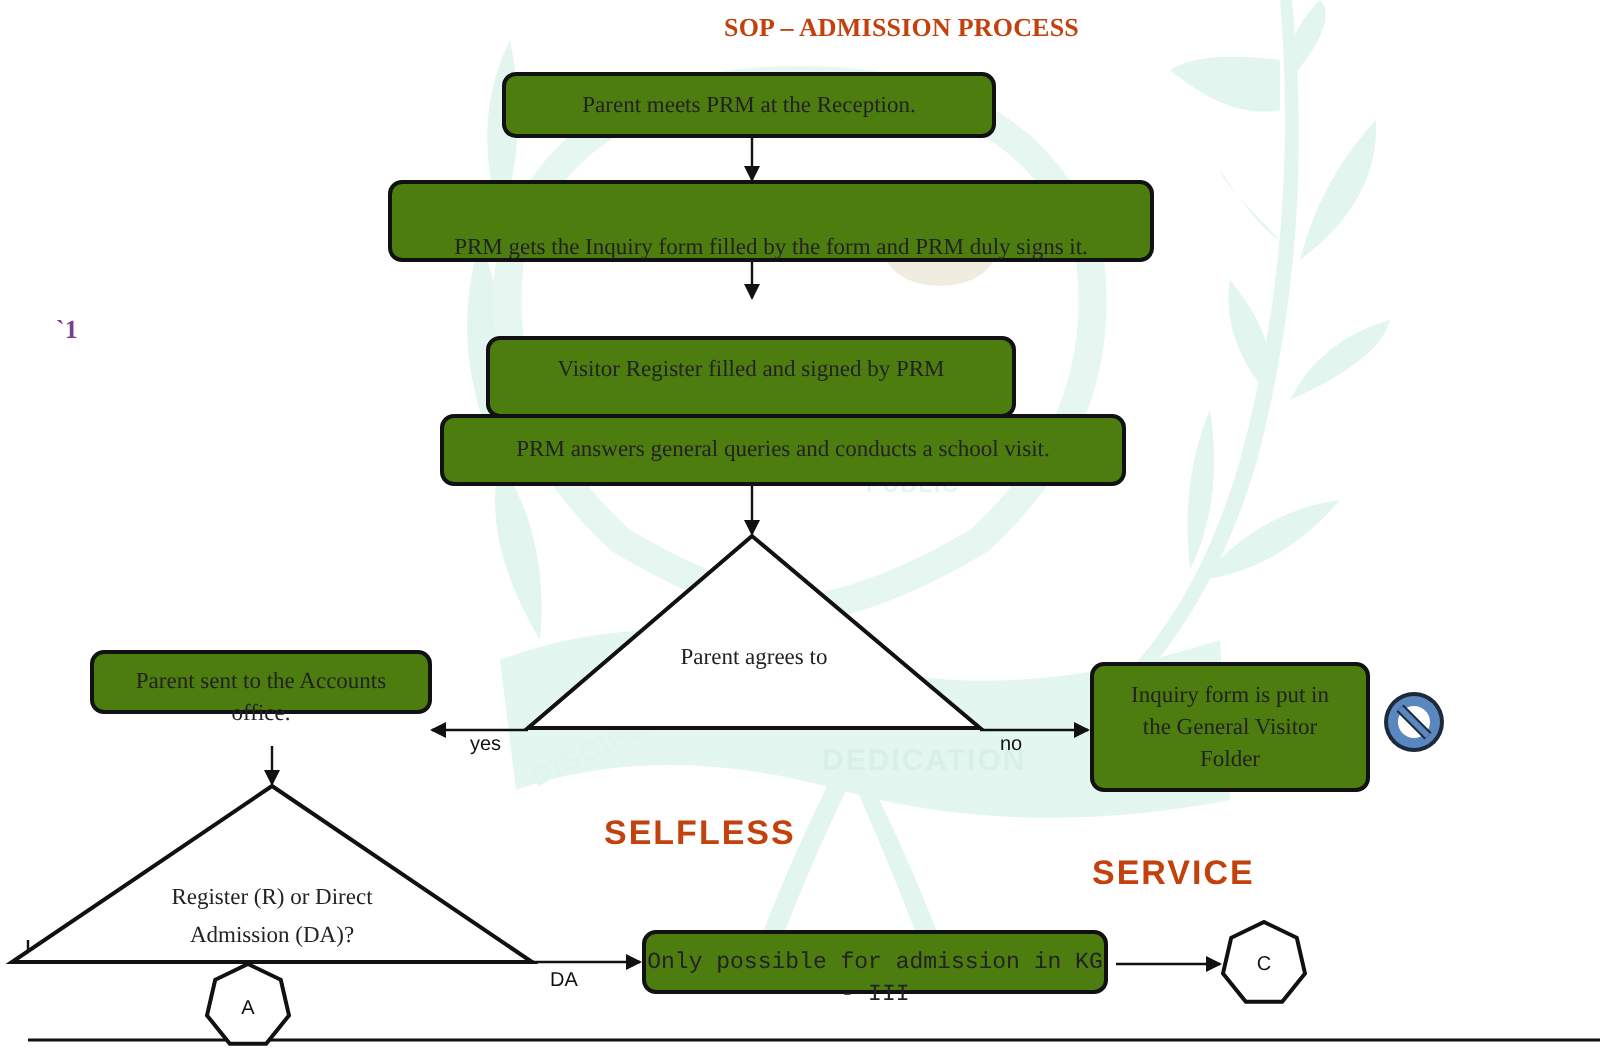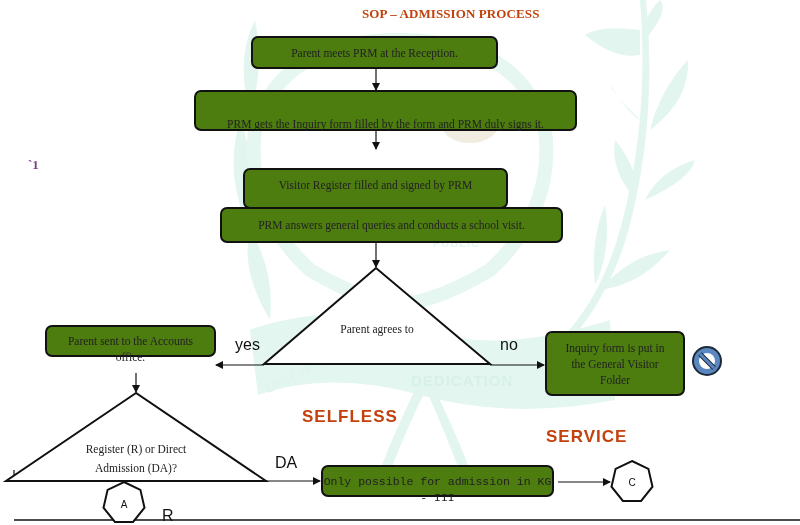--- a/index.html
+++ b/index.html
@@ -14,21 +14,21 @@
   .title {
     position: absolute; left: 362px; top: 6px;
     font-family: "Liberation Serif", "DejaVu Serif", serif;
     font-weight: bold; font-size: 13px; color: #c2410c; letter-spacing: 0.1px;
   }
   .pagemark {
     position: absolute; left: 28px; top: 157px;
     font-family: "Liberation Serif", "DejaVu Serif", serif;
     font-weight: bold; font-size: 13px; color: #7a3f8c;
   }
-  .lbl { position: absolute; font-family: "Liberation Sans", "DejaVu Sans", sans-serif; font-size: 16px; color: #111; }
+  .lbl { position: absolute; font-family: "Liberation Sans", "DejaVu Sans", sans-serif; font-size: 10px; color: #111; margin-top: 31px; }
   .dtext {
     position: absolute; text-align: center;
     font-family: "Liberation Serif", "DejaVu Serif", serif;
     font-size: 11.5px; color: #222; line-height: 19px;
   }
   .wm {
     position: absolute; font-family: "Liberation Sans", "DejaVu Sans", sans-serif;
     font-weight: bold; color: #c2410c; letter-spacing: 1px;
   }
   .conn-text { position: absolute; font-family: "Liberation Sans", "DejaVu Sans", sans-serif; font-size: 10px; color: #111; text-align: center; width: 30px; }

